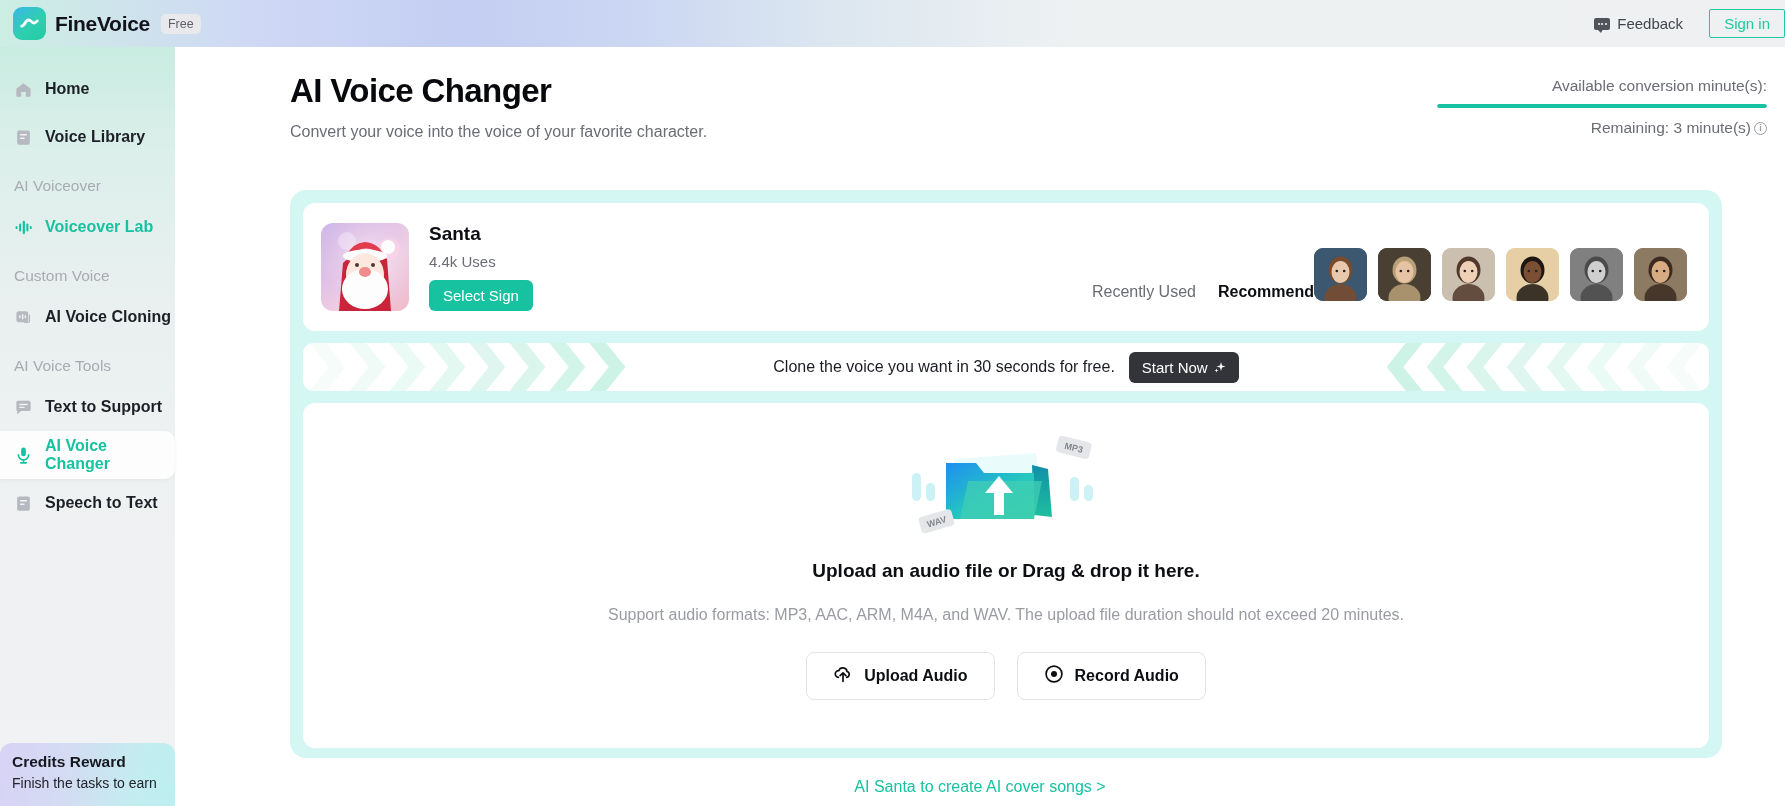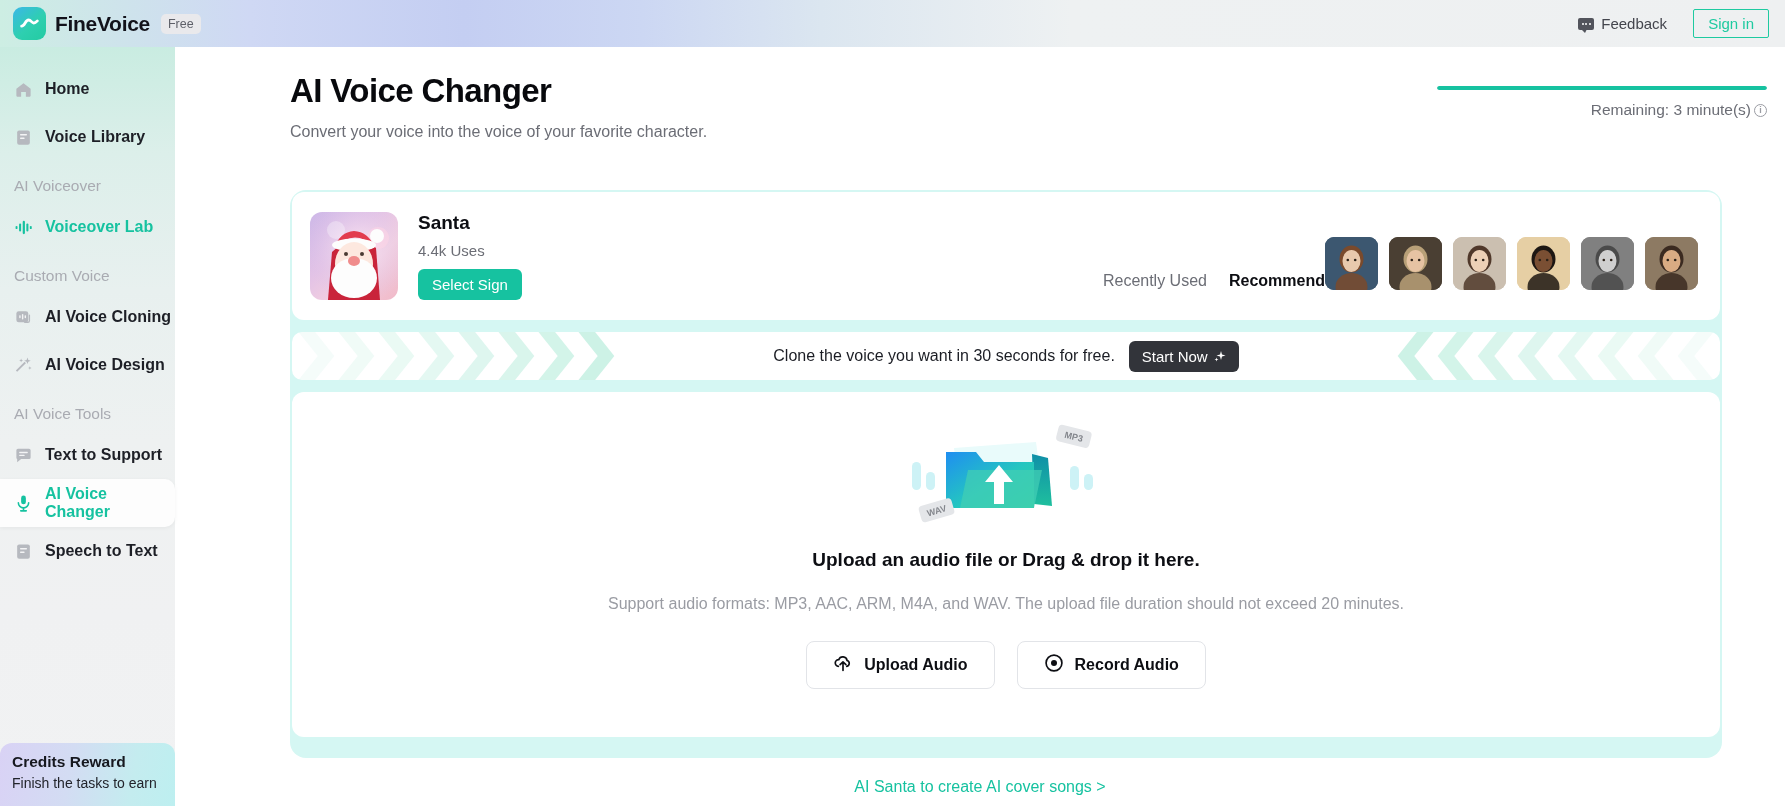--- a/index.html
+++ b/index.html
@@ -23,21 +23,21 @@
     width: 33px; height: 33px; border-radius: 9px;
     background: linear-gradient(140deg, #3bb7e8 0%, #2ecfb0 55%, #23cba2 100%);
     display: flex; align-items: center; justify-content: center;
   }
   .brand-name { font-size: 21px; font-weight: bold; color: #12121a; letter-spacing: -.3px; }
   .brand-badge {
     font-size: 12.5px; color: #5d5f68; background: #e9e9ec;
     padding: 3px 7px; border-radius: 5px; margin-left: 2px;
   }
   .header-right {
-    margin-left: auto; display: flex; align-items: center; gap: 26px; padding-right: 16px;
+    margin-left: auto; display: flex; align-items: center; gap: 26px; 
   }
   .feedback { display: flex; align-items: center; gap: 7px; font-size: 15px; color: #43454d; cursor: pointer; }
   .feedback-icon {
     width: 16px; height: 12px; background: #52545c; border-radius: 2px;
     position: relative; display: flex; align-items: center; justify-content: center; gap: 1.5px;
   }
   .feedback-icon i { width: 2px; height: 2px; background: #fff; border-radius: 50%; display: block; }
   .feedback-icon:after {
     content: ""; position: absolute; bottom: -3px; left: 3px;
     border-left: 4px solid transparent; border-right: 2px solid transparent; border-top: 4px solid #52545c;
@@ -102,21 +102,21 @@
   }
   .info-dot {
     width: 13px; height: 13px; border: 1.2px solid #9a9ca3; border-radius: 50%;
     font-size: 9px; color: #9a9ca3; display: inline-flex; align-items: center;
     justify-content: center; line-height: 1; font-weight: bold;
   }
 
   
   .mint-panel {
     position: absolute; left: 115px; top: 143px; width: 1432px; height: 568px;
-    background: #d5f7f3; border-radius: 16px; padding: 2px;
+    background: #d5f7f3; border-radius: 16px; padding: 13px;
   }
 
   
   .voice-card {
     background: #fff; border-radius: 12px; height: 128px;
     display: flex; align-items: center; padding: 0 22px 0 18px;
   }
   .voice-avatar {
     width: 88px; height: 88px; border-radius: 12px; flex: 0 0 88px; overflow: hidden;
     background: linear-gradient(135deg, #cdb8e8 0%, #e3c3e6 38%, #f4d0df 65%, #f0b9c8 100%);
@@ -244,33 +244,20 @@
               <g fill="#f3f4f5">
                 <rect x="6.6" y="9" width="1.8" height="4" rx=".9"></rect>
                 <rect x="10" y="7.5" width="1.8" height="7" rx=".9"></rect>
                 <rect x="13.4" y="9" width="1.8" height="4" rx=".9"></rect>
               </g>
               <path d="M19.5 9 v7 a2 2 0 0 1 -2 2 h-4" fill="none" stroke="#b6b9bf" stroke-width="1.6" stroke-linecap="round"></path>
             </svg>
           </span>
           <span class="label">AI Voice Cloning</span>
         </div>
-        <div class="nav-item">
-          <span style="display: flex;">
-            <svg class="nv-icon" viewBox="0 0 24 24" aria-hidden="true">
-              <path d="M4 20 L15 9 l-1.6 -1.6 L2.4 18.4 z" fill="#b6b9bf"></path>
-              <g fill="#b6b9bf">
-                <path d="M17 2 l1.1 3 3 1.1 -3 1.1 -1.1 3 -1.1 -3 -3 -1.1 3 -1.1 z"></path>
-                <path d="M9 3 l.7 1.9 1.9 .7 -1.9 .7 -.7 1.9 -.7 -1.9 -1.9 -.7 1.9 -.7 z"></path>
-                <path d="M20 13 l.6 1.6 1.6 .6 -1.6 .6 -.6 1.6 -.6 -1.6 -1.6 -.6 1.6 -.6 z"></path>
-              </g>
-            </svg>
-          </span>
-          <span class="label">AI Voice Design</span>
-        </div>
         <div class="nav-section">AI Voice Tools</div>
         <div class="nav-item">
           <span style="display: flex;">
             <svg class="nv-icon" viewBox="0 0 24 24" aria-hidden="true">
               <path d="M3 5.5 a2 2 0 0 1 2 -2 h14 a2 2 0 0 1 2 2 v9 a2 2 0 0 1 -2 2 H9 l-5 4 v-4 a2 2 0 0 1 -1 -2 z" fill="#b6b9bf"></path>
               <g fill="#f3f4f5">
                 <rect x="6.5" y="7.3" width="11" height="1.7" rx=".85"></rect>
                 <rect x="6.5" y="11" width="7" height="1.7" rx=".85"></rect>
               </g>
             </svg>
@@ -305,20 +292,21 @@
   </div>
 
   <div class="main">
 
     <div class="page-head">
       <div class="page-title">AI Voice Changer</div>
       <div class="page-sub">Convert your voice into the voice of your favorite character.</div>
     </div>
 
     <div class="minutes-box">
+      <div class="minutes-label">Available conversion minute(s):</div>
       <div class="minutes-track">
         <div class="minutes-fill" id="minutes-fill" style="width: 100%;"></div>
       </div>
       <div class="minutes-remain">
         <span>Remaining: 3 minute(s)</span>
         <span class="info-dot">i</span>
       </div>
     </div>
 
     <div class="mint-panel">

